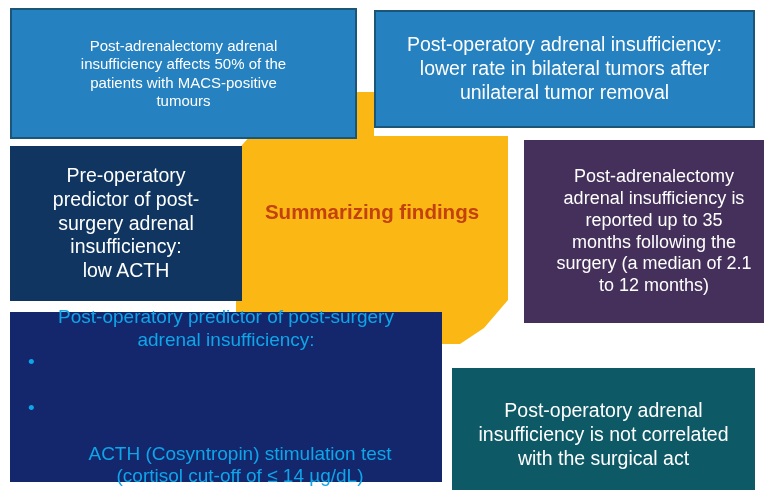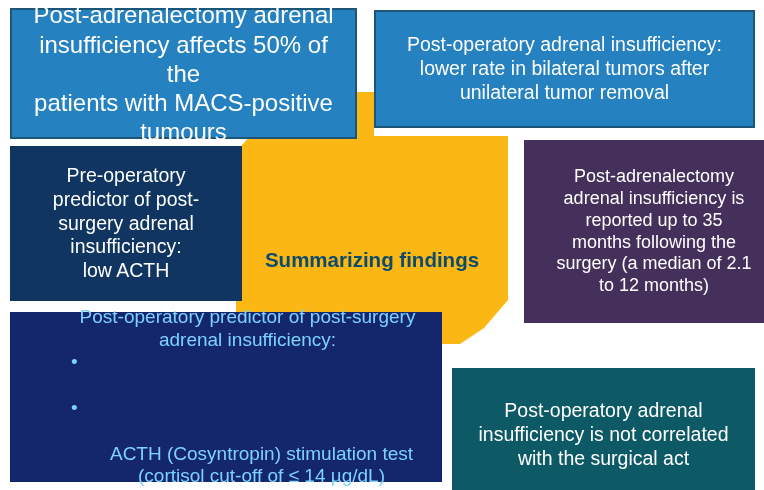--- a/index.html
+++ b/index.html
@@ -35,21 +35,21 @@
   }
 
   
   #box-top-left {
     left: 10px;
     top: 8px;
     width: 347px;
     height: 131px;
     background: #2581bf;
     border: 2px solid #1b5577;
-    font-size: 24px;
+    font-size: 15px;
   }
 
   
   #box-top-right {
     left: 374px;
     top: 10px;
     width: 381px;
     height: 118px;
     background: #2581bf;
     border: 2px solid #1b5577;
@@ -151,21 +151,21 @@
 </head>
 <body>
 
 <div id="canvas">
 
   <div id="gold-shape">
     <svg viewBox="0 0 272 252" preserveAspectRatio="none" aria-hidden="true">
       <polygon points="110,0 138,0 138,44 272,44 272,208 248,236 224,252 36,252 14,252 0,236 0,60 14,44 110,44" fill="#FBB713"></polygon>
     </svg>
   </div>
-  <div id="gold-label" style="color: #0c4a6e; margin-top: 48px;">Summarizing findings</div>
+  <div id="gold-label" style="color: #c2410c;">Summarizing findings</div>
 
   <div class="box" id="box-top-left" style="background: rgb(37, 129, 191); color: rgb(255, 255, 255); border-color: rgb(27, 85, 119);">
     <span class="txt">Post-adrenalectomy adrenal
 insufficiency affects 50% of the
 patients with MACS-positive
 tumours</span>
   </div>
 
   <div class="box" id="box-left-navy" style="background: rgb(15, 53, 96); color: rgb(255, 255, 255);">
     <span class="txt">Pre-operatory
@@ -183,21 +183,21 @@
 
   <div class="box" id="box-right-purple" style="background: rgb(68, 48, 90); color: rgb(255, 255, 255);">
     <span class="txt">Post-adrenalectomy
 adrenal insufficiency is
 reported up to 35
 months following the
 surgery (a median of 2.1
 to 12 months)</span>
   </div>
 
-  <div class="box" id="box-bottom-navy" style="background: rgb(20, 39, 109); color: #7dd3fc; padding-left: 43px;">
+  <div class="box" id="box-bottom-navy" style="background: rgb(20, 39, 109); color: #0ea5e9;">
     <div class="stack">
       <div class="head">Post-operatory predictor of post-surgery
 adrenal insufficiency:</div>
       <ul>
         <li>
           <span class="bullet">•</span>
         </li>
         <li>
           <span class="bullet">•</span>
           <span>ACTH  (Cosyntropin) stimulation test

